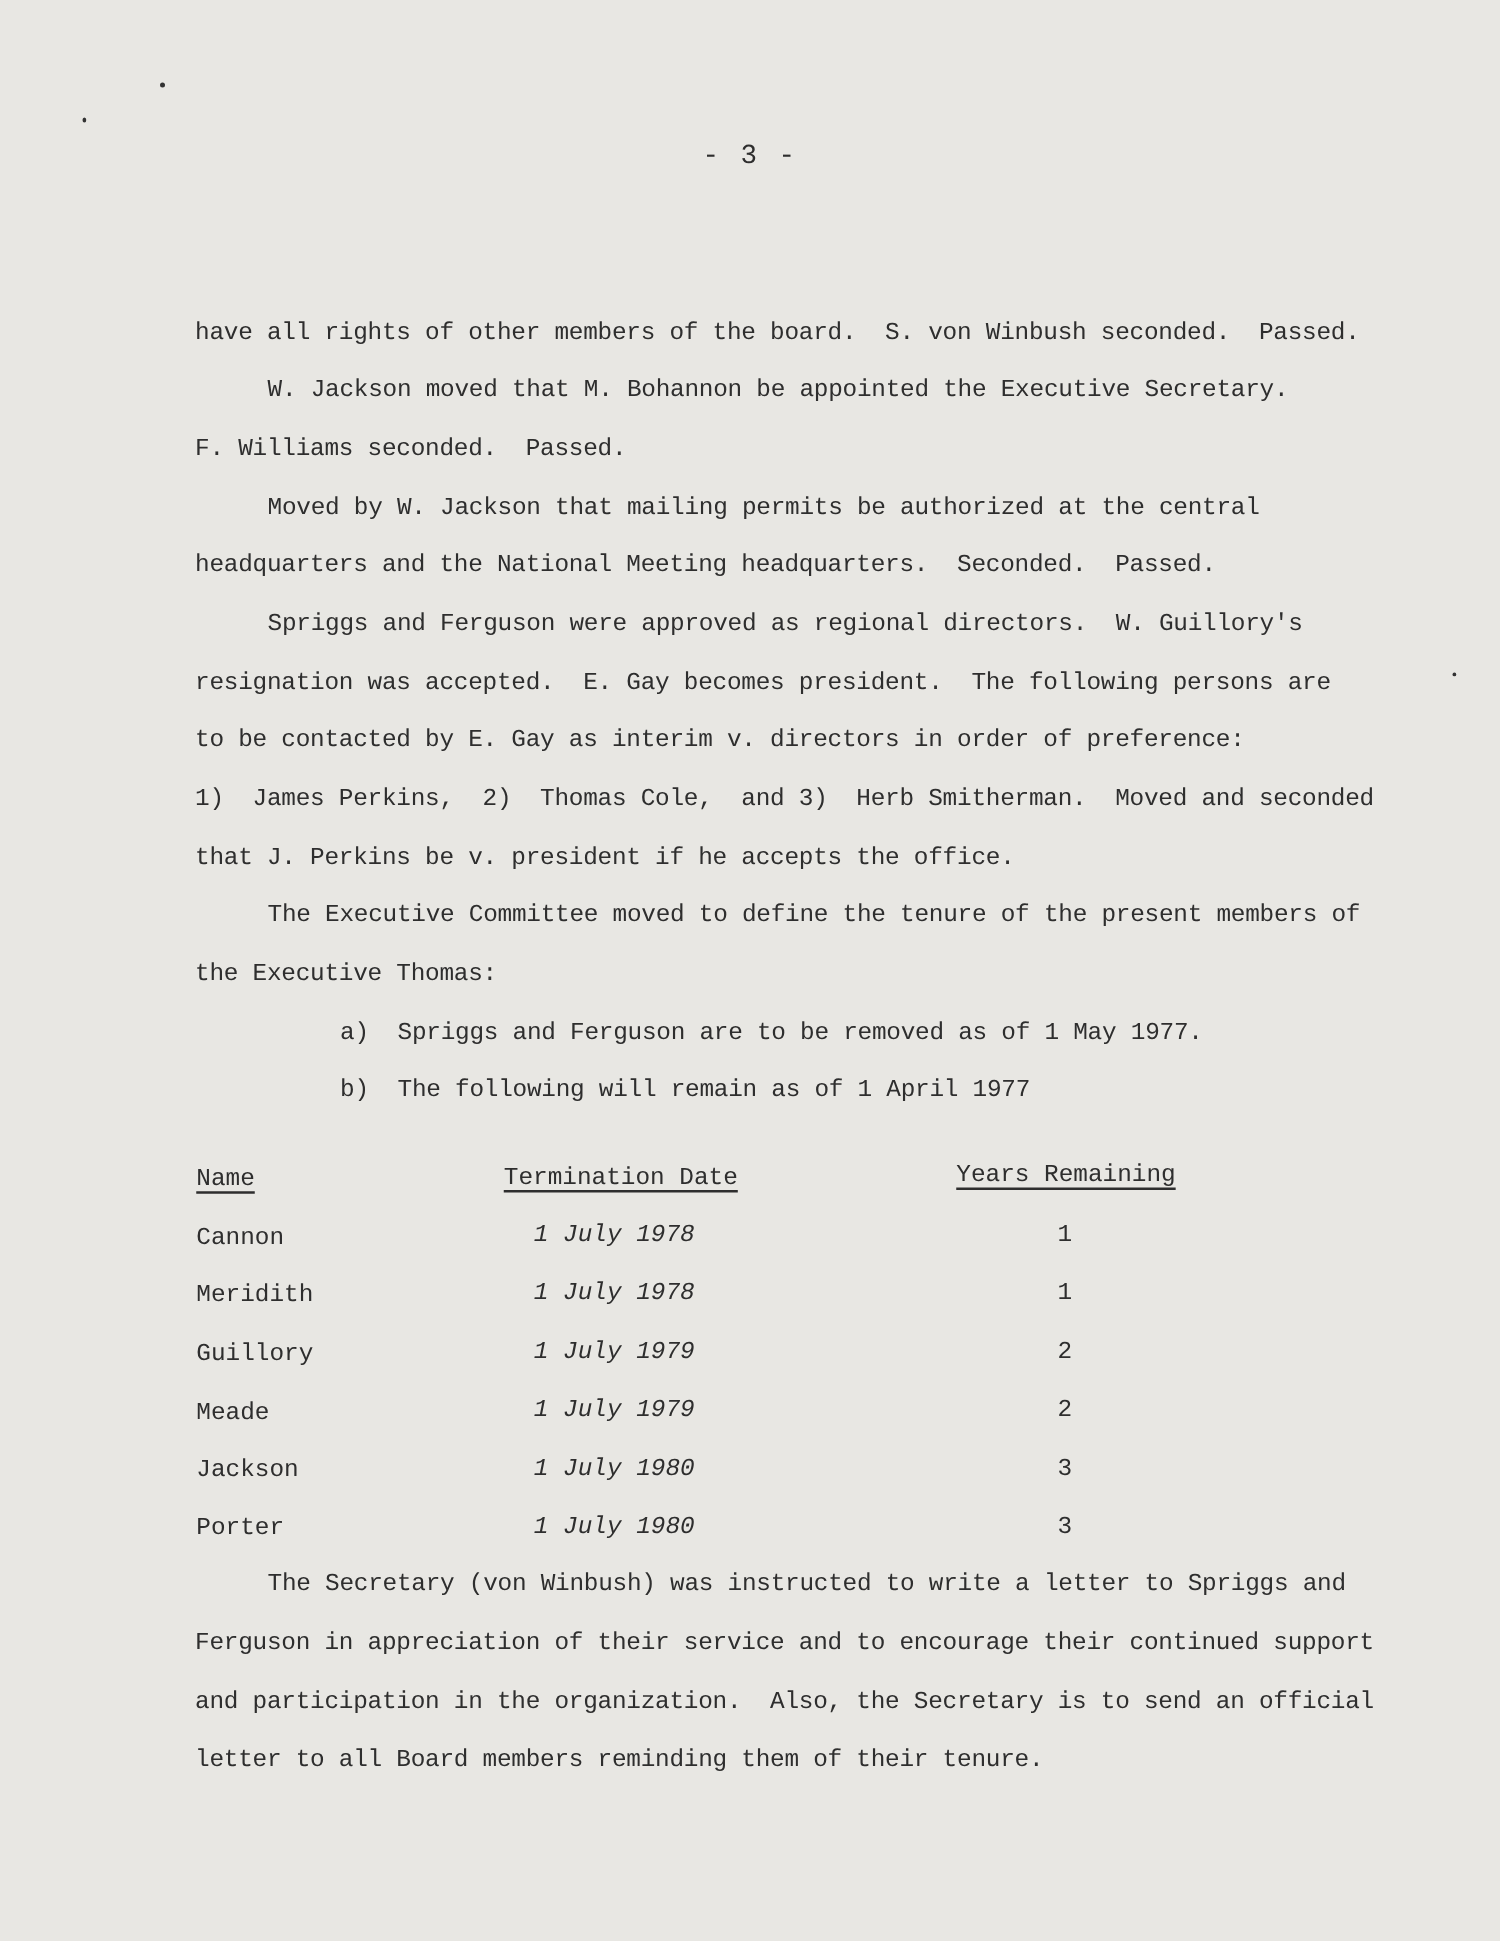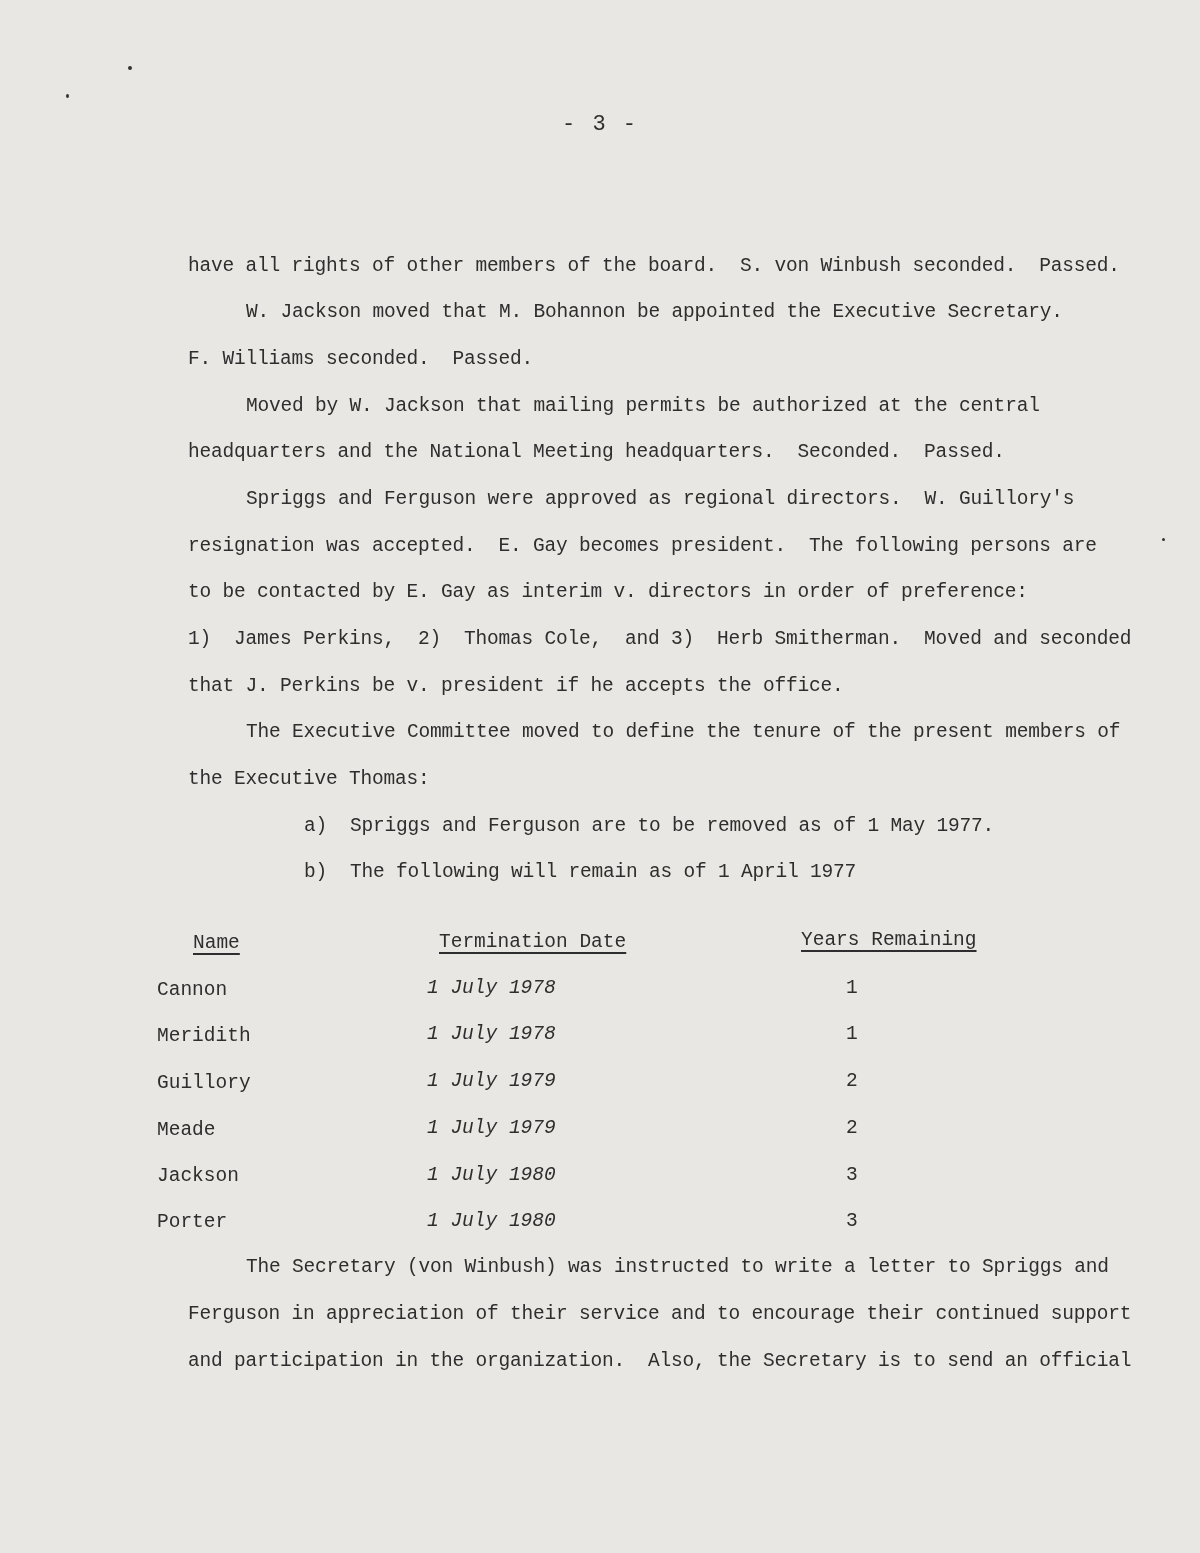--- a/index.html
+++ b/index.html
@@ -12,26 +12,25 @@
     color: #2e2e2e;
   }
   .page { position: absolute; inset: 0; }
   .page-number {
     position: absolute; top: 112px; left: 0; width: 1200px;
     text-align: center; font-size: 22px; letter-spacing: 2px;
   }
   .line {
     position: absolute; left: 156px; font-size: 19.5px; white-space: pre;
     letter-spacing: -0.2px;
-    margin-left: 32px;
   }
   .indent { left: 214px; }
   .item { left: 272px; }
   .col { position: absolute; font-size: 19.5px; white-space: pre; }
-  .hdr { text-decoration: underline; text-underline-offset: 5px; text-decoration-thickness: 1.5px; margin-left: 36px; }
+  .hdr { text-decoration: underline; text-underline-offset: 5px; text-decoration-thickness: 1.5px; }
   .c1 { left: 157px; }
   .c2 { left: 427px; font-style: italic; }
   .c2h { left: 403px; }
   .c3 { left: 846px; }
   .c3h { left: 765px; }
   .speck { position: absolute; background: #333; border-radius: 50%; }
 </style>
 </head>
 <body>
 
@@ -97,13 +96,14 @@
     <div>
       <span class="col c1" style="top:1211px">Porter</span>
       <span class="col c2" style="top:1210px">1 July 1980</span>
       <span class="col c3" style="top:1210px">3</span>
     </div>
   </div>
 
   <div class="line indent" style="top:1256px">The Secretary (von Winbush) was instructed to write a letter to Spriggs and</div>
   <div class="line" style="top:1303px">Ferguson in appreciation of their service and to encourage their continued support</div>
   <div class="line" style="top:1350px">and participation in the organization.  Also, the Secretary is to send an official</div>
+  <div class="line" style="top:1397px">letter to all Board members reminding them of their tenure.</div>
 </div>
 
 </body></html>

